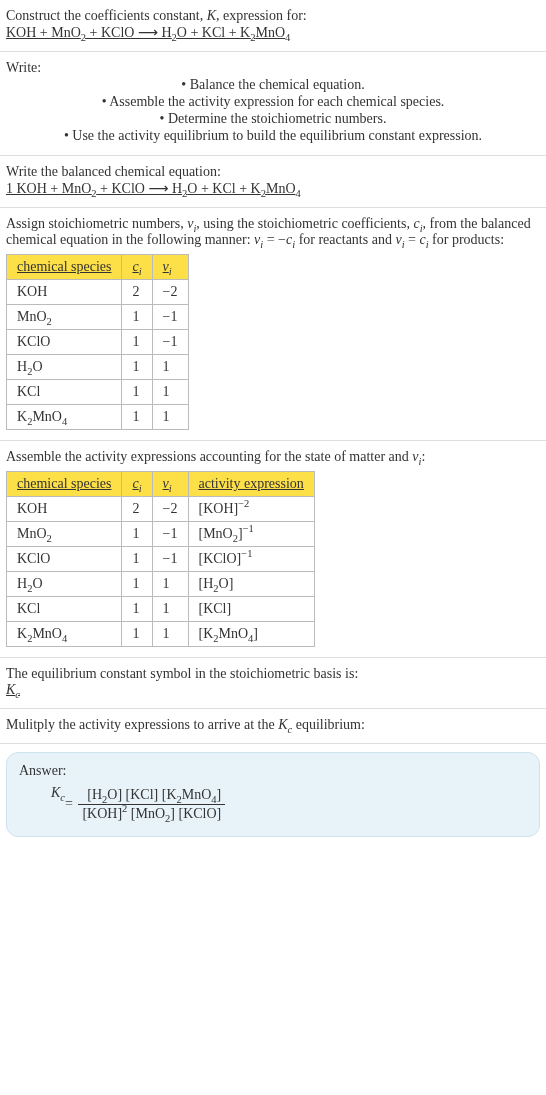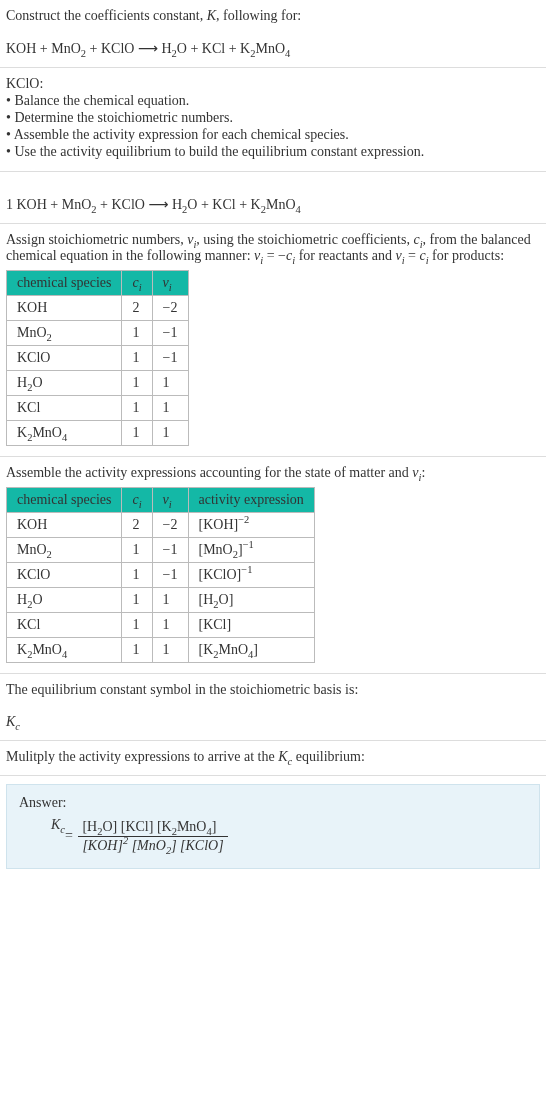--- a/index.html
+++ b/index.html
@@ -14,93 +14,94 @@
   .section {
     padding: 8px 6px 10px 6px;
     border-bottom: 1px solid #ddd;
   }
   .section:last-of-type {
     border-bottom: none;
   }
   .answer-box {
     background: #e8f3f9;
     border: 1px solid #cfe3ed;
-    border-radius: 0;
+    border-radius: 12px;
     margin: 8px 6px 10px 6px;
     padding: 10px 12px 14px 12px;
   }
   table.data {
     border-collapse: collapse;
     margin-top: 6px;
     font-size: 14px;
   }
   table.data th, table.data td {
     border: 1px solid #bbb;
     padding: 4px 10px;
     text-align: left;
     vertical-align: middle;
     font-weight: normal;
   }
   table.data th {
-    background: #14b8a6;
+    background: #fde047;
+    text-decoration: underline;
   }
   sub { font-size: 0.75em; vertical-align: sub; line-height: 0; }
   sup { font-size: 0.75em; vertical-align: super; line-height: 0; }
   .ital { font-style: italic; }
-  .eq-line { margin-top: 16px; }
-  .plan-line { margin: 1px 0; }
+  .eq-line { margin-top: 0; text-decoration: underline; }
+  .plan-line { margin: 1px 0; text-align: center; }
   .frac {
     display: inline-block;
     vertical-align: middle;
-    text-align: left;
+    text-align: right;
     margin: 0 2px;
   }
   .frac .num {
     display: block;
     padding: 0 4px 1px 4px;
     border-bottom: 1px solid #333;
   }
   .frac .den {
     display: block;
     padding: 1px 4px 0 4px;
-    font-style: italic;
   }
   .kc-line {
     display: flex;
     align-items: flex-start;
     padding-left: 32px;
   }
   .kc-line .lhs {
     padding-top: 0px;
     white-space: nowrap;
   }
   .kc-line .rhs {
   }
 </style>
 </head>
 <body>
 
 <div class="section">
   <div>
-    <span>Construct the coefficients constant, </span><span class="ital">K</span><span>, following for:</span>
+    <span>Construct the coefficients constant, </span><span class="ital">K</span><span>, expression for:</span>
   </div>
   <div class="eq-line">
     <span>KOH + MnO</span><sub>2</sub><span> + KClO  ⟶  H</span><sub>2</sub><span>O + KCl + K</span><sub>2</sub><span>MnO</span><sub>4</sub>
   </div>
 </div>
 
 <div class="section">
-  <div>KClO:</div>
+  <div>Write:</div>
   <div class="plan-line">• Balance the chemical equation.</div>
+  <div class="plan-line">• Assemble the activity expression for each chemical species.</div>
   <div class="plan-line">• Determine the stoichiometric numbers.</div>
-  <div class="plan-line">• Assemble the activity expression for each chemical species.</div>
   <div class="plan-line">• Use the activity equilibrium to build the equilibrium constant expression.</div>
 </div>
 
 <div class="section">
+  <div>Write the balanced chemical equation:</div>
   <div class="eq-line">
     <span>1 KOH + MnO</span><sub>2</sub><span> + KClO  ⟶  H</span><sub>2</sub><span>O + KCl + K</span><sub>2</sub><span>MnO</span><sub>4</sub>
   </div>
 </div>
 
 <div class="section">
   <div>
     <span>Assign stoichiometric numbers, </span><span class="ital">ν</span><sub class="ital">i</sub><span>, using the stoichiometric coefficients, </span><span class="ital">c</span><sub class="ital">i</sub><span>, from the balanced chemical equation in the following manner: </span><span class="ital">ν</span><sub class="ital">i</sub><span> = −</span><span class="ital">c</span><sub class="ital">i</sub><span> for reactants and </span><span class="ital">ν</span><sub class="ital">i</sub><span> = </span><span class="ital">c</span><sub class="ital">i</sub><span> for products:</span>
   </div>
   <table class="data">

